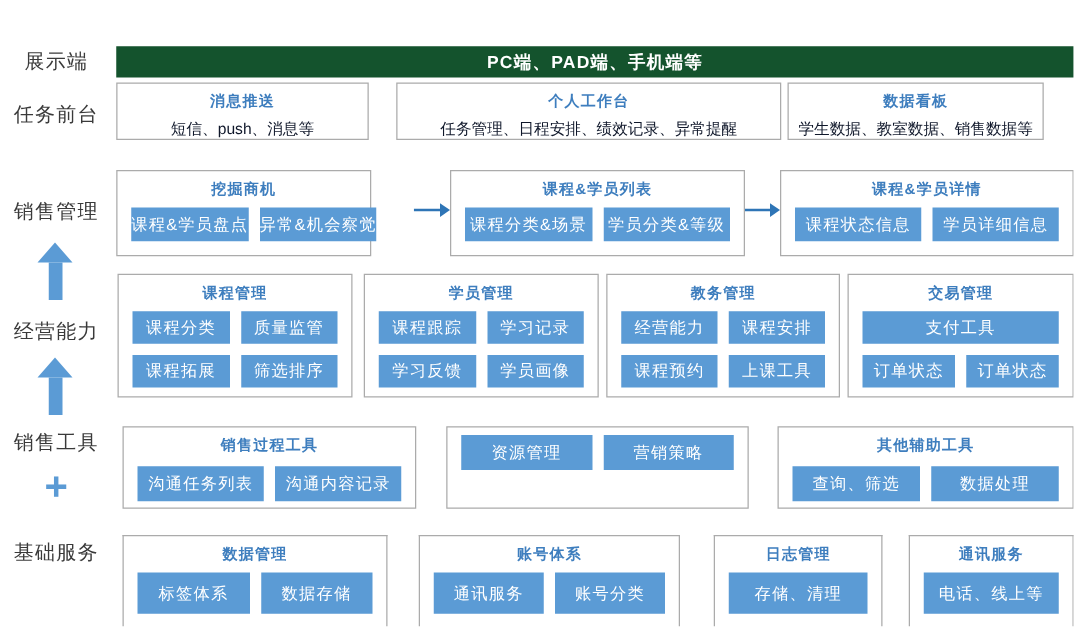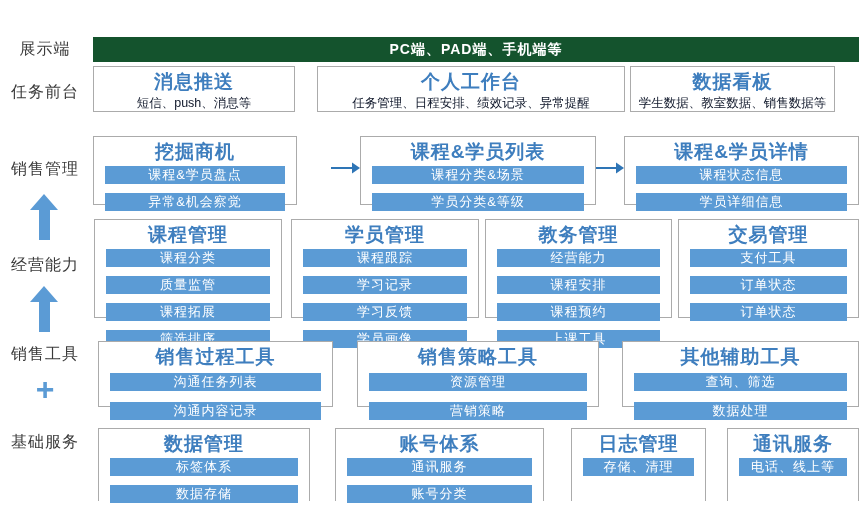--- a/index.html
+++ b/index.html
@@ -22,23 +22,23 @@
   .ua-stem{width:11px;height:30px;margin:0 auto;background:#5B9BD5;}
   .top-bar{
     position:absolute;left:93px;top:37px;width:766px;height:25px;
     background:#14532d;color:#fff;font-size:14px;font-weight:bold;
     text-align:center;line-height:25px;letter-spacing:1px;
   }
   .panel{
     position:absolute;background:#fff;border:1px solid #ababab;
     box-sizing:border-box;text-align:center;
   }
-  .p-title{font-size:19px;font-weight:bold;color:#3E7EBE;line-height:21px;padding-top:4px;letter-spacing:1px;white-space:nowrap;}
+  .p-title{font-size:12px;font-weight:bold;color:#3E7EBE;line-height:21px;padding-top:4px;letter-spacing:1px;white-space:nowrap;}
   .p-sub{font-size:12.5px;color:#0f172a;line-height:18px;padding-top:2px;white-space:nowrap;}
-  .chip-row{display:flex;gap:9px;padding:0 11px;margin-top:4px;flex-direction:column;}
+  .chip-row{display:flex;gap:9px;padding:0 11px;margin-top:4px;}
   .chip{
     flex:1;background:#5B9BD5;color:#fff;font-size:13px;letter-spacing:1px;
     display:flex;align-items:center;justify-content:center;white-space:nowrap;
   }
   .r2{height:46px;}
   .r3{height:69px;}
   .r3 .chip{height:27px;}
   .r4{height:99px;}
   .r4 .chip{height:26px;}
   .r4 .chip-row{margin-top:4px;}
@@ -161,21 +161,20 @@
   </div>
 
   <div class="panel r5" style="left:98px;top:341px;width:235px">
     <div class="p-title">销售过程工具</div>
     <div class="chip-row">
       <div class="chip">沟通任务列表</div>
       <div class="chip">沟通内容记录</div>
     </div>
   </div>
   <div class="panel r5" style="left:357px;top:341px;width:242px">
-    <div class="p-title">销售策略工具</div>
     <div class="chip-row">
       <div class="chip">资源管理</div>
       <div class="chip">营销策略</div>
     </div>
   </div>
   <div class="panel r5" style="left:622px;top:341px;width:237px">
     <div class="p-title">其他辅助工具</div>
     <div class="chip-row">
       <div class="chip">查询、筛选</div>
       <div class="chip">数据处理</div>

